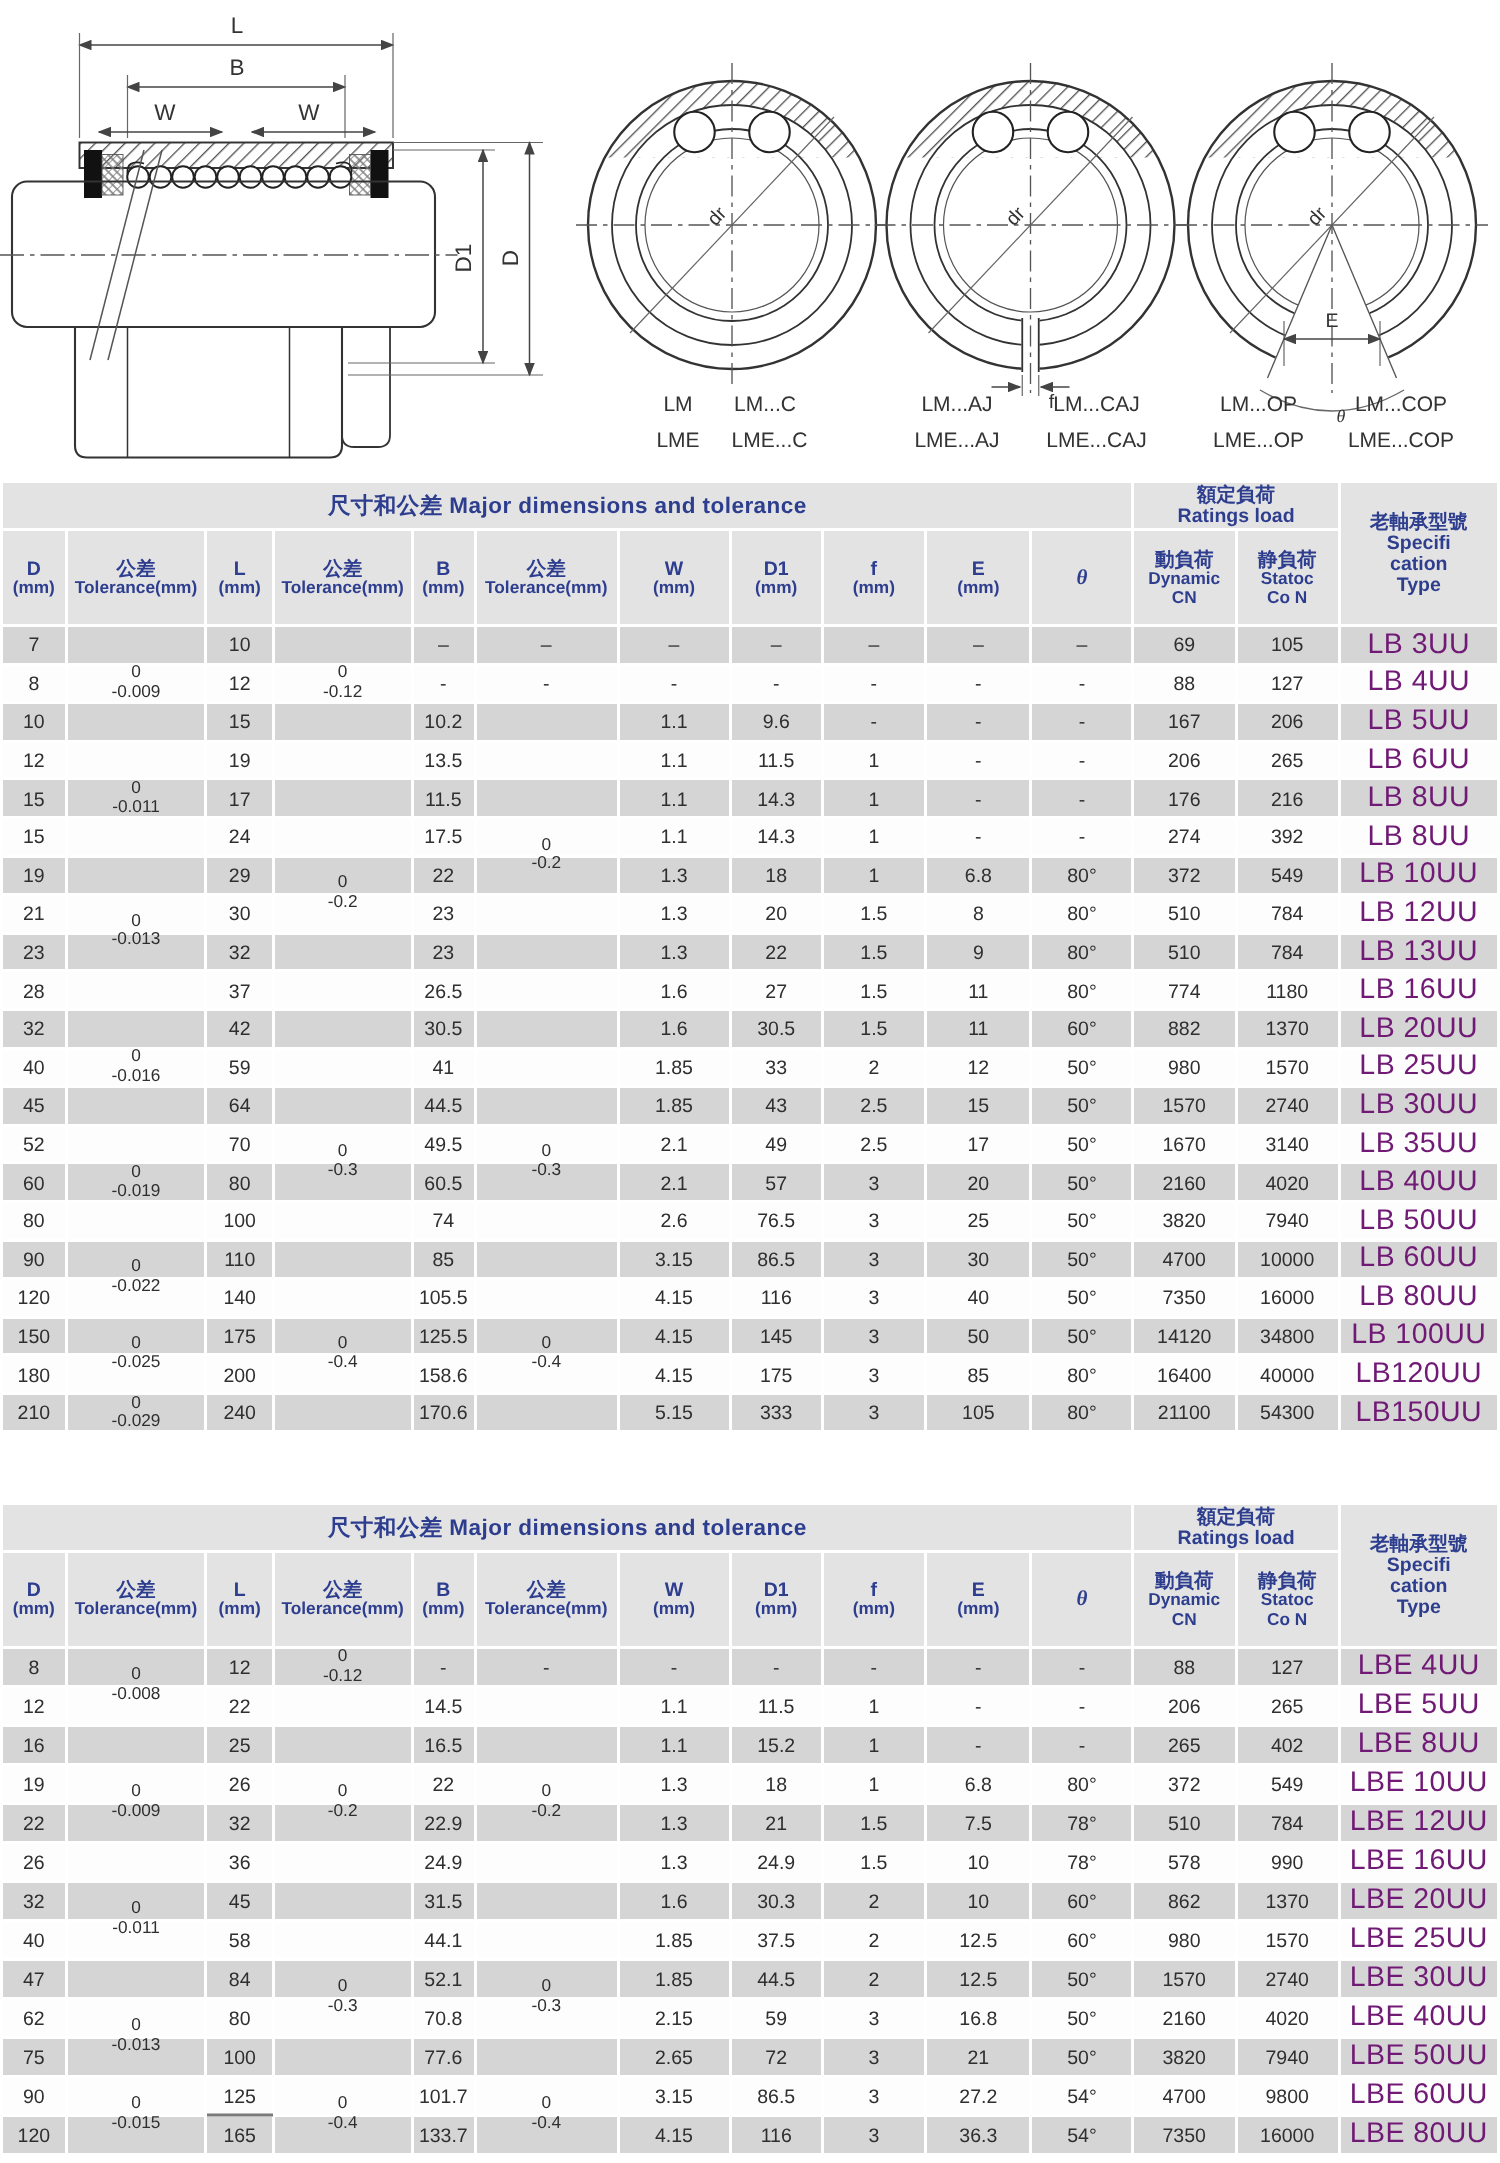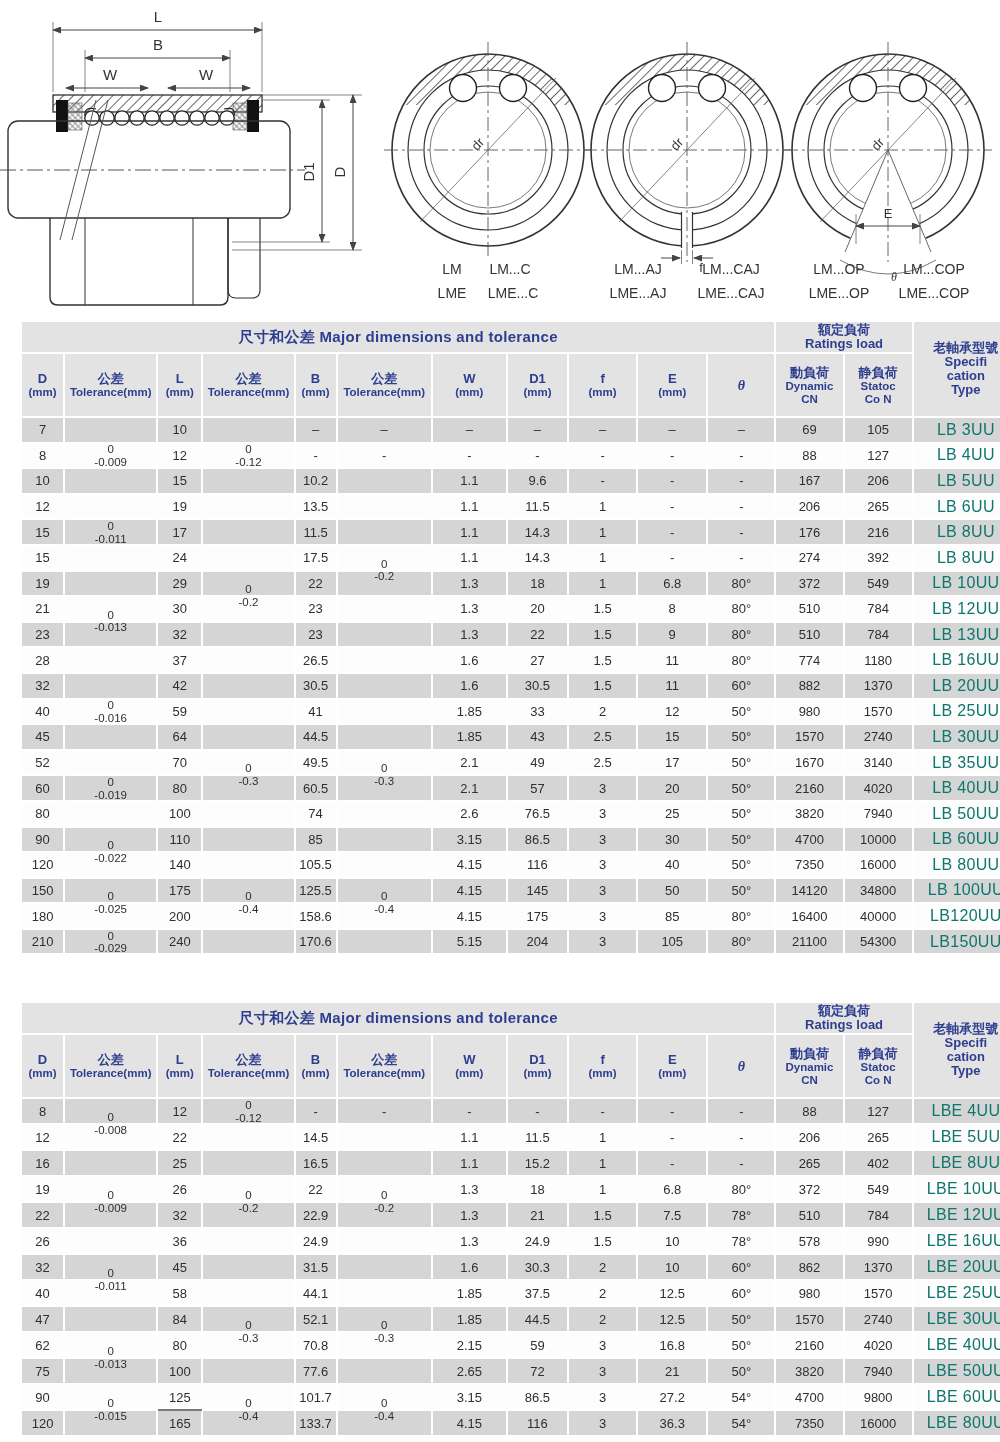--- a/index.html
+++ b/index.html
@@ -6,41 +6,41 @@
     --header-text:#2e3e8f; --header-bg:#e3e3e3; --row-gray:#d5d5d5; --row-white:#fdfdfd;
     --cell-text:#2f2f2f; --line:#3a3a3a;
   }
   html,body{margin:0;padding:0;}
   body{width:1000px;height:1442px;background:#fff;font-family:"Liberation Sans",sans-serif;overflow:hidden;}
   .page{position:relative;width:1000px;height:1442px;background:#fff;}
   .diagrams{position:relative;width:1000px;height:320px;background:#fff;}
   .diagrams svg{position:absolute;top:0;}
   #xsec{left:0;}
   #circ1{left:382px;} #circ2{left:581px;} #circ3{left:782px;}
-  .tables{position:relative;padding-left:20px;}
+  .tables{position:relative;}
   table.spec-table{border-collapse:collapse;table-layout:fixed;width:1000px;margin:0 0 46px 0;}
   table.spec-table th, table.spec-table td{
     border:2px solid #fff;padding:0;text-align:center;vertical-align:middle;
     overflow:visible;position:relative;
   }
   thead th{background:var(--header-bg);color:var(--header-text);font-weight:bold;}
   tr.h1 th{height:30px;}
   .title-cell{font-size:15px;letter-spacing:.3px;}
   .ratings-cell div{line-height:14px;font-size:13px;}
   .type-cell div{line-height:14px;font-size:13px;}
   tr.h2 th{height:62px;font-weight:bold;}
   tr.h2 .c1{font-size:13px;line-height:15px;}
   tr.h2 .c2{font-size:11.5px;line-height:13px;}
   tr.h2 th.theta .c1{font-family:"Liberation Serif",serif;font-style:italic;font-size:14px;}
   tbody tr{height:25.6px;}
   #table-lbe-mount tbody tr{height:26px;}
   tbody tr.g td{background:var(--row-gray);}
   tbody tr.w td{background:var(--row-white);}
   tbody td{font-size:13px;color:var(--cell-text);}
-  td.type-col{font-size:16px;color:#0f766e;letter-spacing:.3px;}
+  td.type-col{font-size:19px;color:#701a75;letter-spacing:.3px;}
   .tol{position:absolute;left:0;right:0;z-index:4;pointer-events:none;color:var(--cell-text);}
   .tol div{font-size:11.5px;line-height:12.5px;}
   .tol.center{top:50%;transform:translateY(-50%);}
   .tol.straddle{top:100%;transform:translateY(-50%);}
   .cell-underline{position:absolute;left:50%;transform:translateX(-50%);bottom:-2px;width:44px;height:2px;background:#7a7a7a;z-index:5;}
   text{fill:#333;}
 </style>
 </head>
 <body>
 
@@ -702,21 +702,21 @@
                 <div class="tol center">
                   <div>0</div>
                   <div>-0.029</div>
                 </div>
               </td>
               <td>240</td>
               <td></td>
               <td>170.6</td>
               <td></td>
               <td>5.15</td>
-              <td>204</td>
+              <td>333</td>
               <td>3</td>
               <td>105</td>
               <td>80°</td>
               <td>21100</td>
               <td>54300</td>
               <td class="type-col">LB150UU</td>
             </tr>
           </tbody>
         </table>
       </div>

